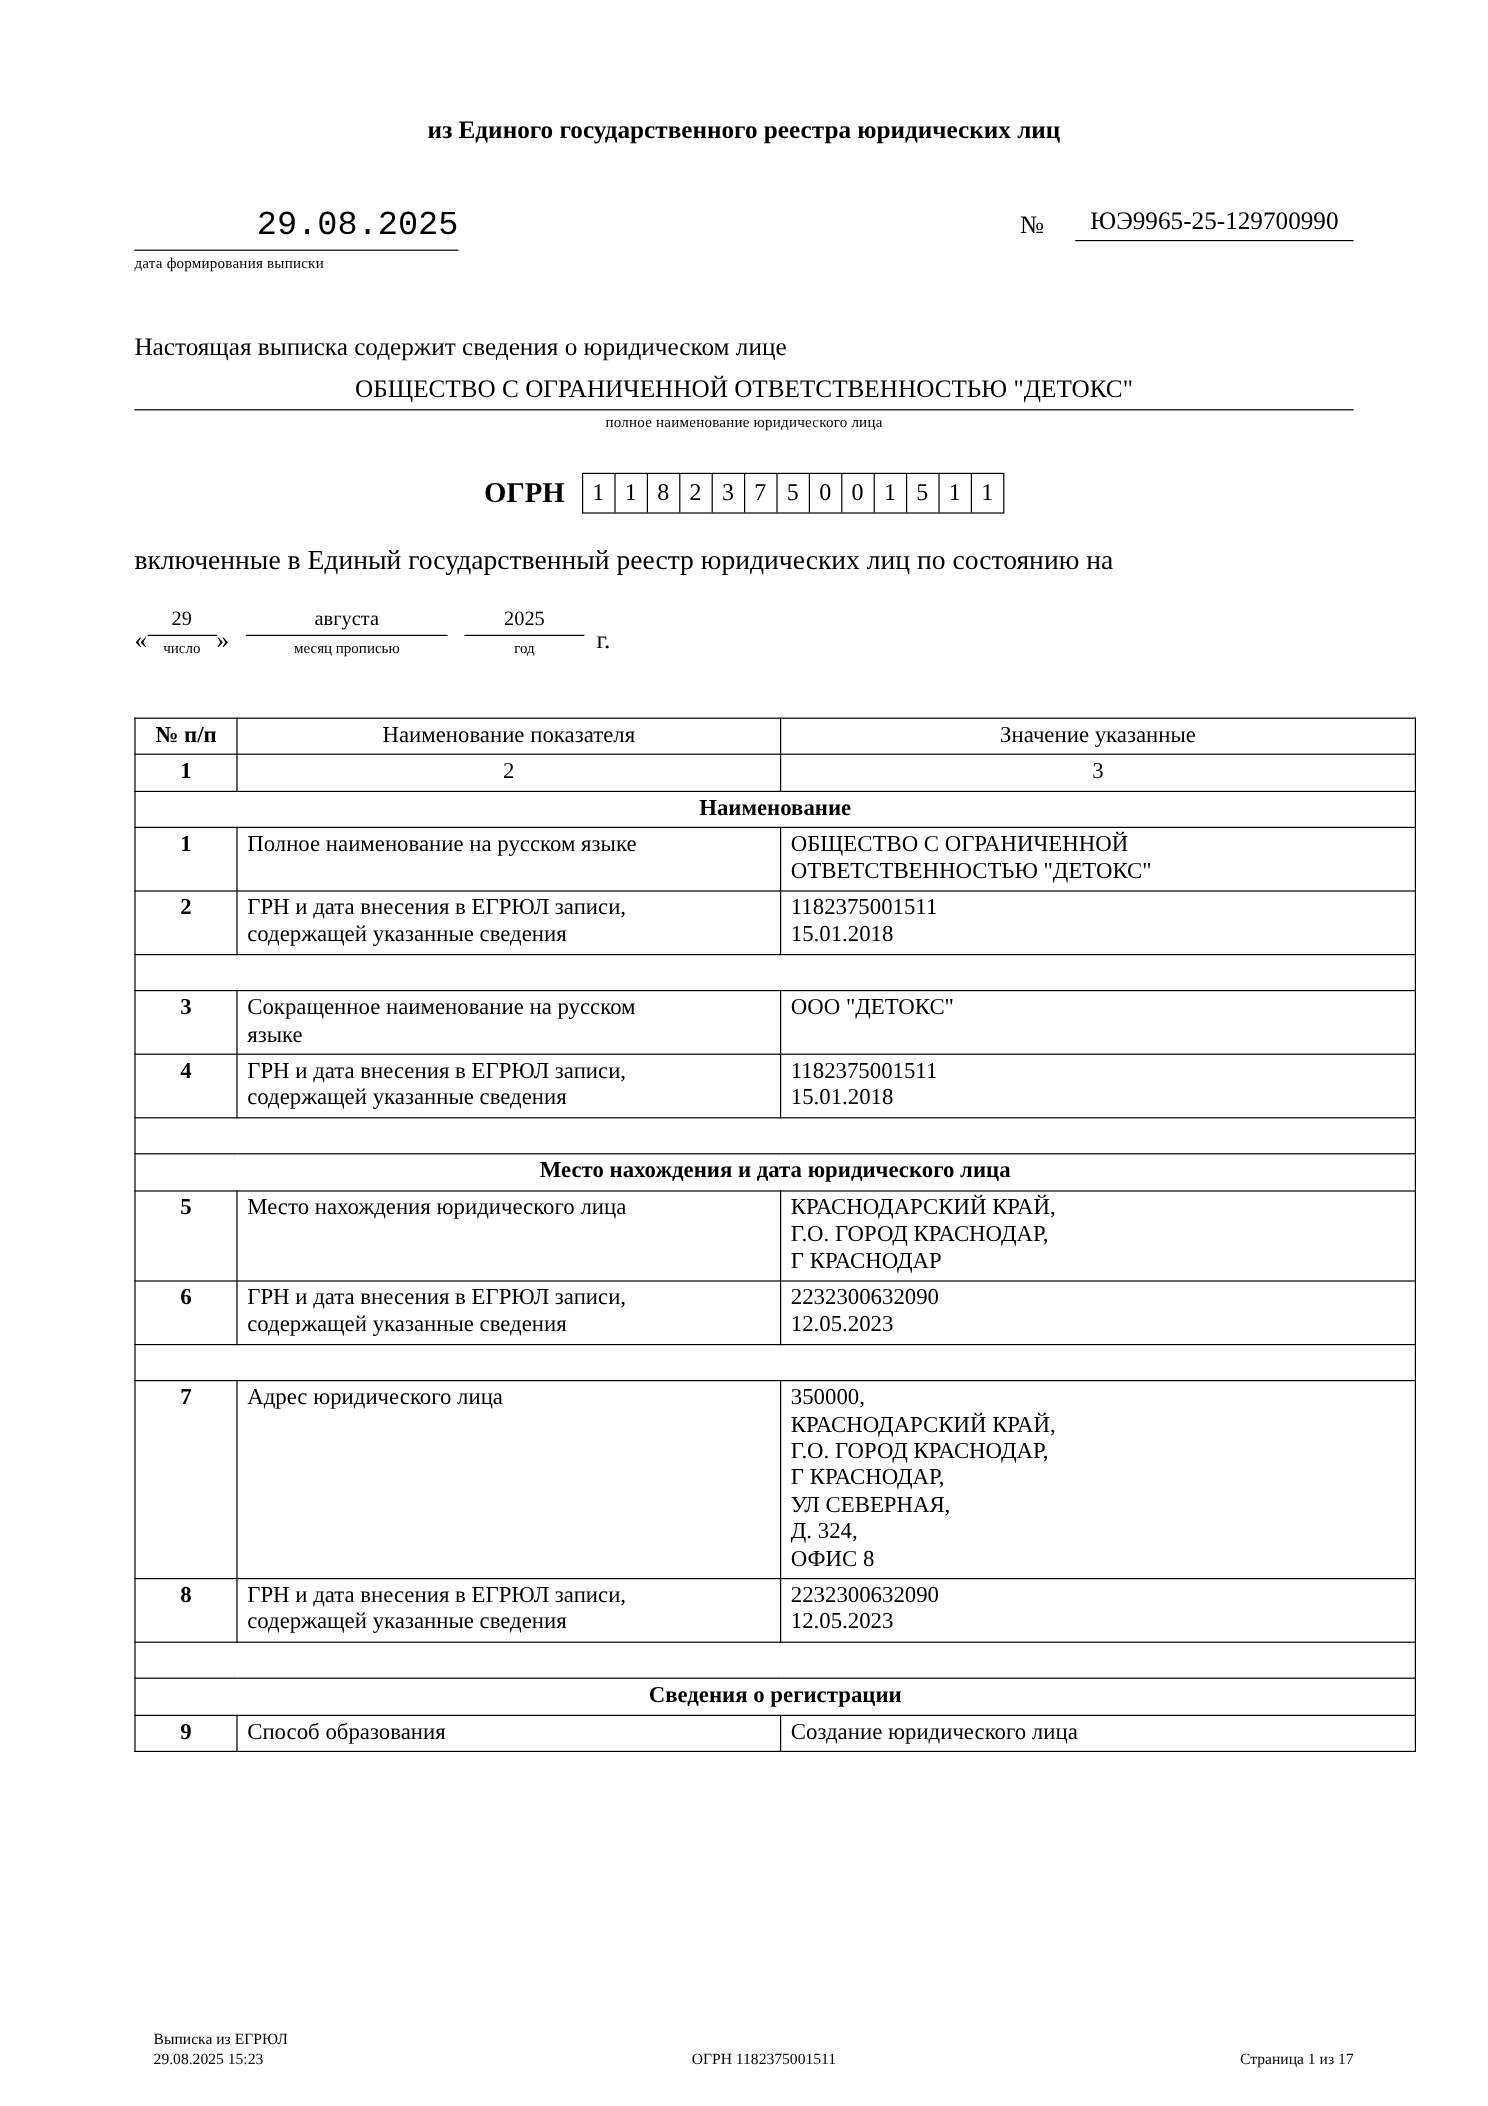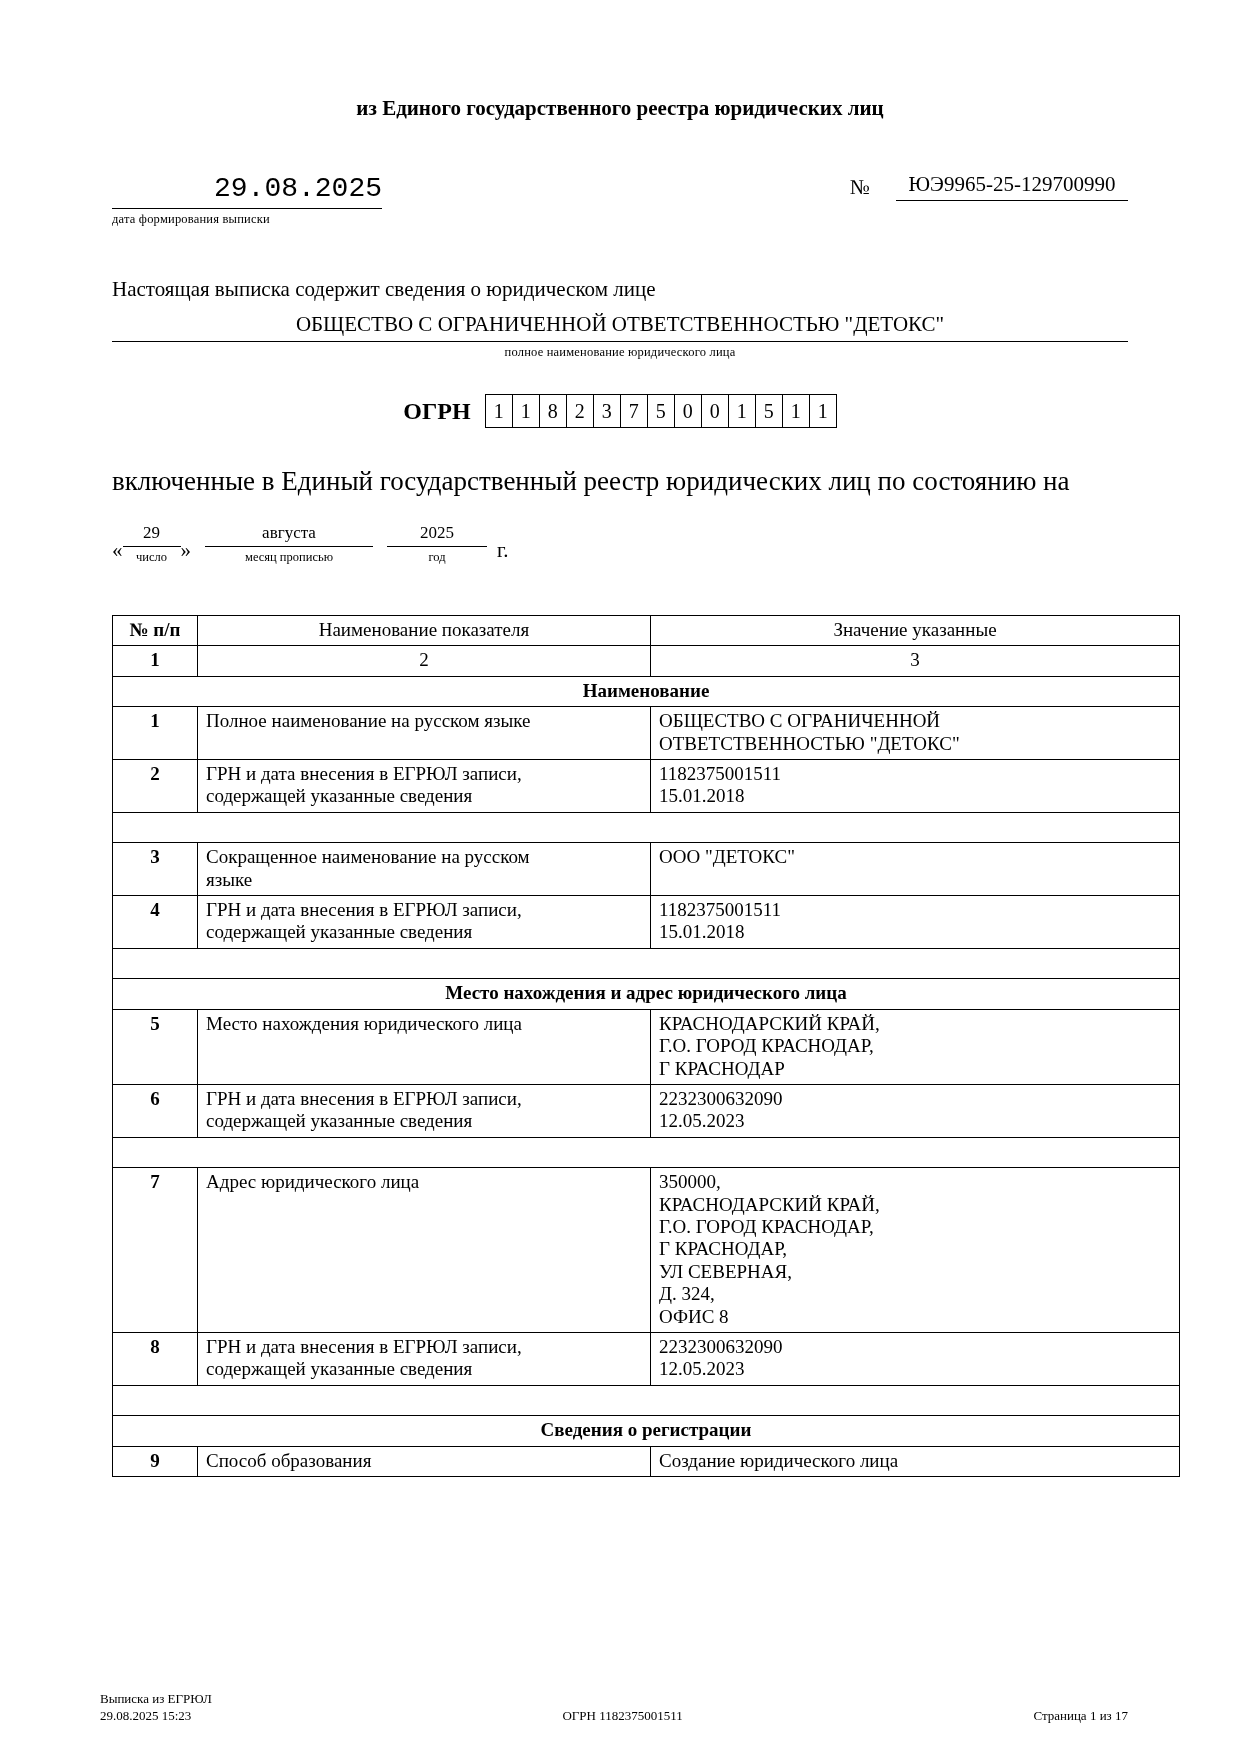--- a/index.html
+++ b/index.html
@@ -119,22 +119,22 @@
     line-height: 32px;
     text-align: center;
     font-size: 20px;
     border-right: 1px solid #000;
   }
   .ogrn-cell:last-child {
     border-right: none;
   }
 
   .included {
-    font-size: 27px;
-    margin-top: 38px;
+    font-size: 23px;
+    margin-top: 26px;
     text-align: left;
   }
 
   
   .dateword {
     display: flex;
     align-items: flex-end;
     margin-top: 26px;
     gap: 0;
   }
@@ -200,21 +200,21 @@
   td.spacer {
     height: 18px;
   }
   .nowrapline {
     white-space: pre-line;
   }
 
   
   .footer {
     position: absolute;
-    left: 100px;
+    left: 128px;
     right: 112px;
     bottom: 30px;
     display: flex;
     justify-content: space-between;
     align-items: flex-end;
     font-size: 13px;
     margin-top: 13px;
   }
   .footer-left {
     line-height: 1.3;
@@ -333,21 +333,21 @@
           <td class="c-num">4</td>
           <td class="c-name nowrapline">ГРН и дата внесения в ЕГРЮЛ записи,
 содержащей указанные сведения</td>
           <td class="c-val nowrapline">1182375001511
 15.01.2018</td>
         </tr>
         <tr>
           <td colspan="3" class="spacer">&nbsp;</td>
         </tr>
         <tr>
-          <td colspan="3" class="section">Место нахождения и адрес юридического лица</td>
+          <td colspan="3" class="section">Место нахождения и дата юридического лица</td>
         </tr>
         <tr>
           <td class="c-num">5</td>
           <td class="c-name nowrapline">Место нахождения юридического лица</td>
           <td class="c-val nowrapline">КРАСНОДАРСКИЙ КРАЙ,
 Г.О. ГОРОД КРАСНОДАР,
 Г КРАСНОДАР</td>
         </tr>
         <tr>
           <td class="c-num">6</td>

